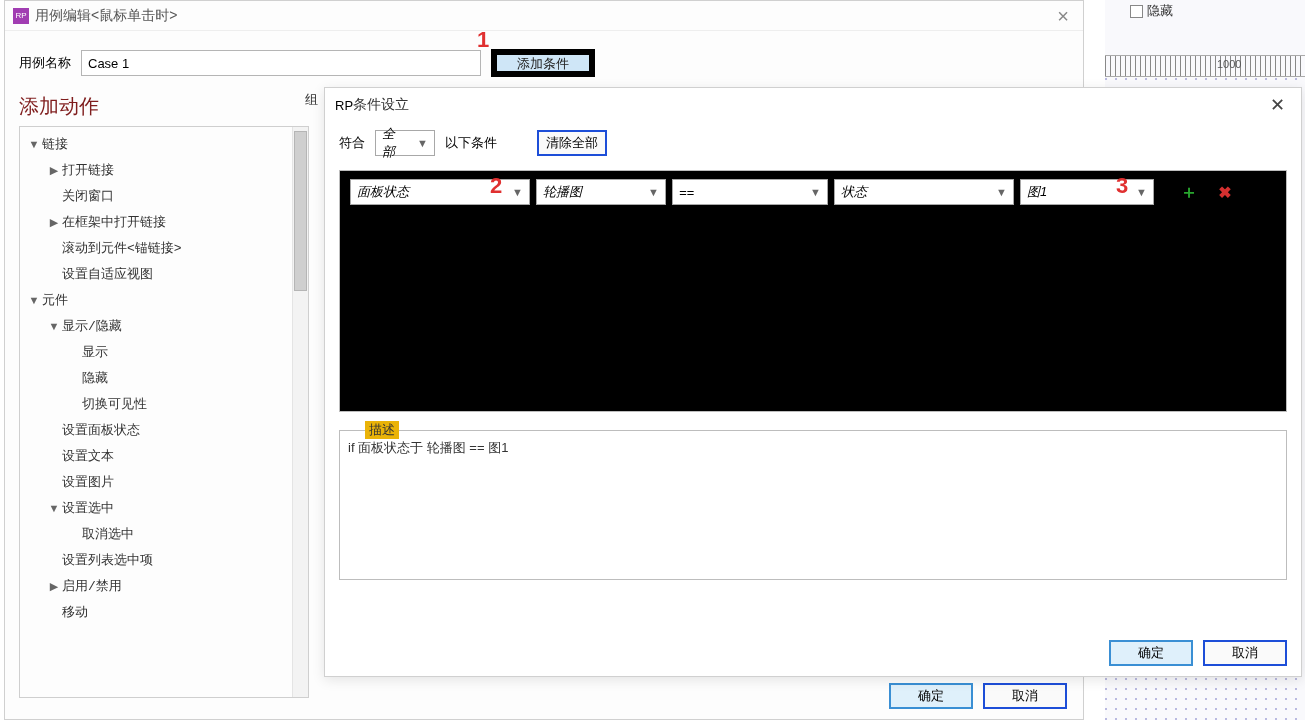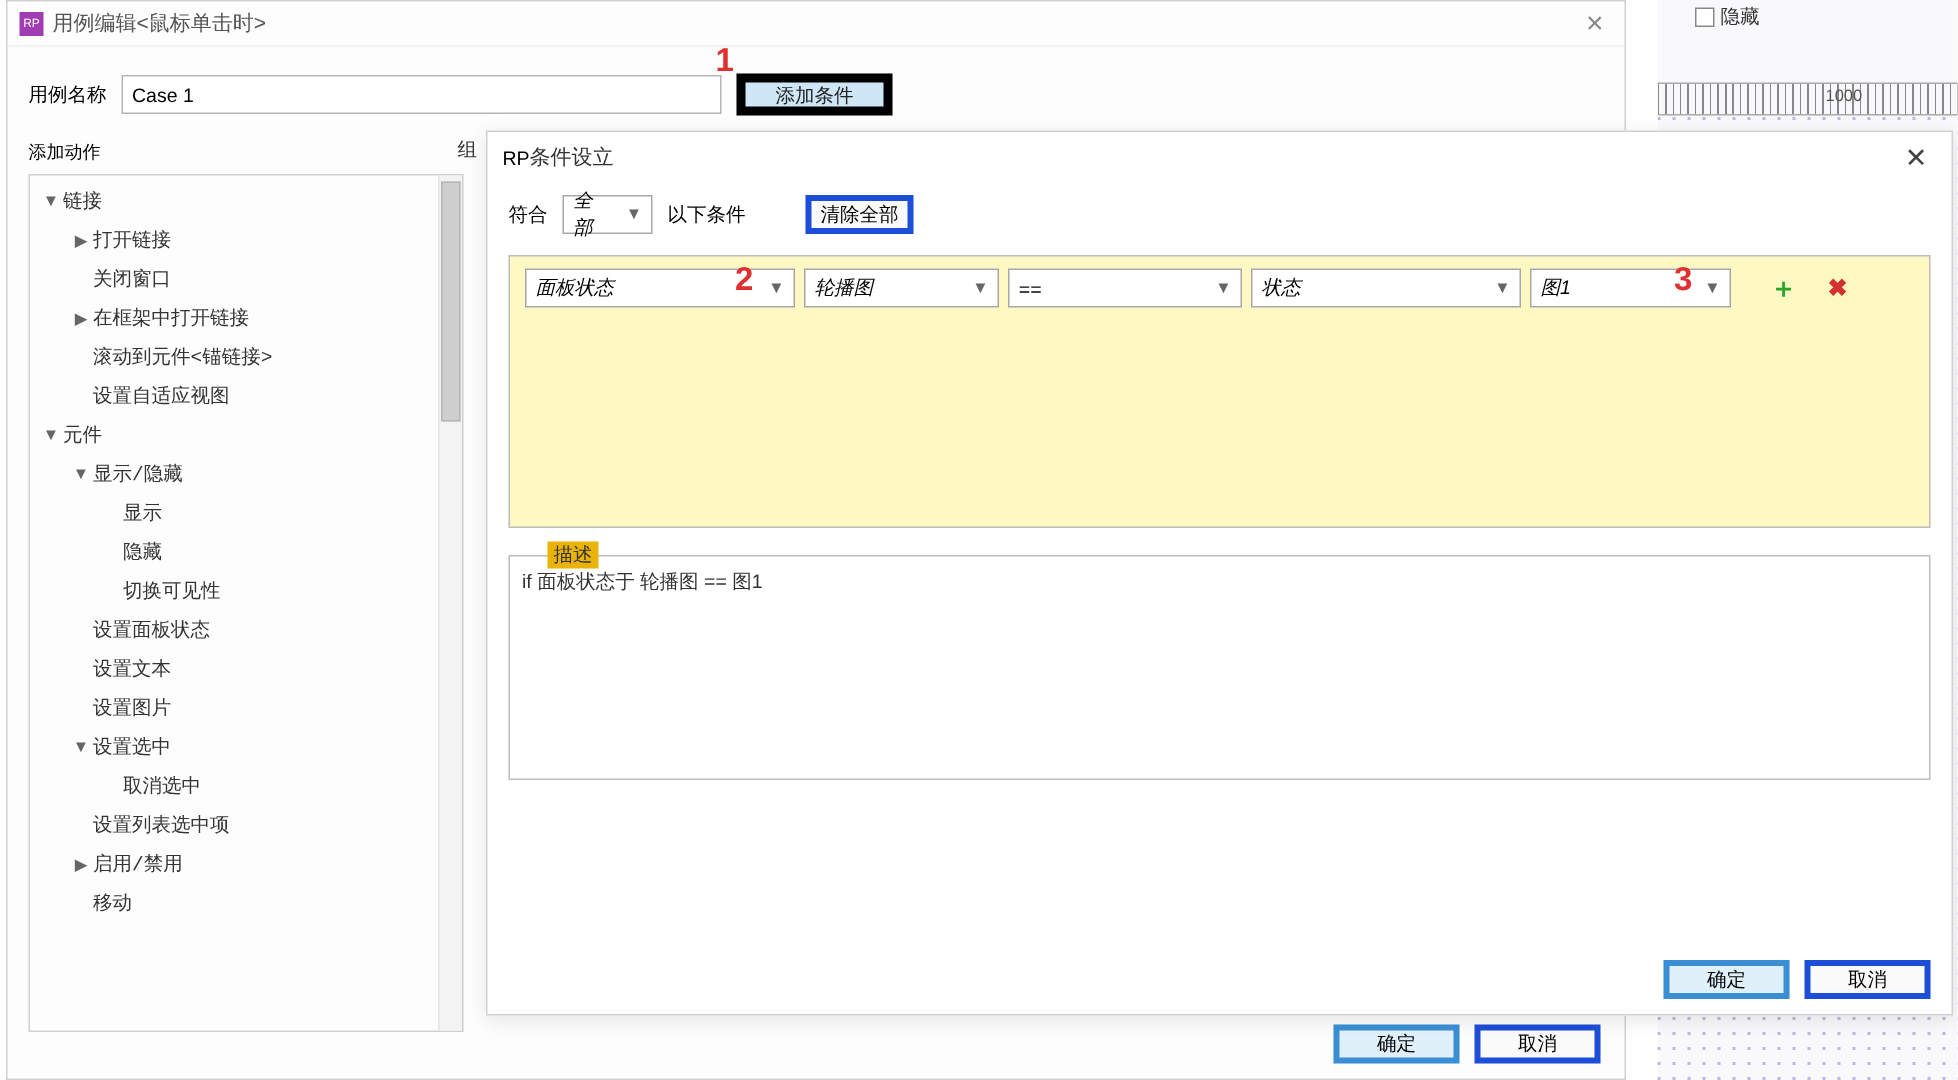--- a/index.html
+++ b/index.html
@@ -54,21 +54,21 @@
   .dlg1 .namerow label { color: #000000; }
   .dlg1 .namerow input {
     width: 400px; height: 26px; padding: 2px 6px; border: 1px solid #b5b5b5;
   }
   .dlg1 .namerow .btnAdd {
     height: 28px; padding: 0 20px; background: #cfe6f7;
     border: 6px solid #000000; color: #222; cursor: pointer;
   }
   .ann { position: absolute; color: #e03030; font-size: 22px; font-weight: bold; pointer-events:none; }
 
-  .dlg1 .secondhdr { padding: 6px 14px; color: #000000; font-size: 12px; }
+  .dlg1 .secondhdr { padding: 6px 14px; color: #7f1d1d; font-size: 20px; }
 
   .dlg1 .body {
     display: flex; height: 572px;
   }
   .dlg1 .treewrap {
     width: 290px; border: 1px solid #cfcfcf; margin: 0 10px 0 14px;
     position: relative; display:flex;
   }
   .dlg1 .tree {
     flex: 1; overflow: hidden; padding: 4px 2px;
@@ -85,21 +85,21 @@
   .node .ind { display:inline-block; }
   .node .arrow { width: 12px; display:inline-block; text-align:center; color:#666; font-size:11px;}
   .node .txt { padding-left: 2px; font-family: Liberation Mono, monospace; }
   .lvl0 .ind{width:6px;} .lvl1 .ind{width:26px;} .lvl2 .ind{width:46px;}
 
   .dlg1 .grouphdr { width: 20px; padding-top: 4px; color:#333; }
 
   .dlg1 .footer {
     position: absolute; right: 16px; bottom: 10px; display: flex; gap: 10px;
   }
-  .btn { height: 26px; min-width: 84px; border: 4px solid #1d4ed8; background: #fafafa;
+  .btn { height: 26px; min-width: 84px; border: 2px solid #1d4ed8; background: #fafafa;
     cursor: pointer; display:inline-flex; align-items:center; justify-content:center;}
   .btn.primary { background: #dff0fb; border-color:#3a8fd4; }
 
   
   .dlg2 {
     position: absolute; left: 324px; top: 87px; width: 978px; height: 590px;
     background: #fff; border: 1px solid #d0d0d0; box-shadow: 0 3px 12px rgba(0,0,0,.1);
   }
   .dlg2 .titlebar {
     height: 34px; display: flex; align-items: center; padding: 0 10px;
@@ -108,21 +108,21 @@
   .dlg2 .closebtn2 { margin-left:auto; font-size: 18px; color:#444; padding:0 6px;}
   .dlg2 .matchrow {
     display:flex; align-items:center; gap: 10px; padding: 8px 14px 14px 14px;
   }
   .sel {
     height: 26px; border:1px solid #a8a8a8; background:#fff; display:inline-flex; align-items:center;
     padding: 0 6px; gap:20px; cursor:pointer;font-style:italic;
   }
   .sel .dd { color:#666; font-size:11px; }
   .dlg2 .condbox {
-    margin: 0 14px; border:1px solid #bdbdbd; height: 182px; background:#fef9c3; overflow:hidden;
+    margin: 0 14px; border:1px solid #bdbdbd; height: 242px; background:#000000; overflow:hidden;
   }
   .condrow {
     display:flex; align-items:center; gap:6px; padding: 8px 10px;
     position: relative;
   }
   .cf { position:relative; }
   .cf .sel { }
   .cf1 .sel{ width:180px; } .cf2 .sel{ width:130px; }
   .cf3 .sel{ width:156px; } .cf4 .sel{ width:180px; }
   .cf5 .sel{ width:134px; }

